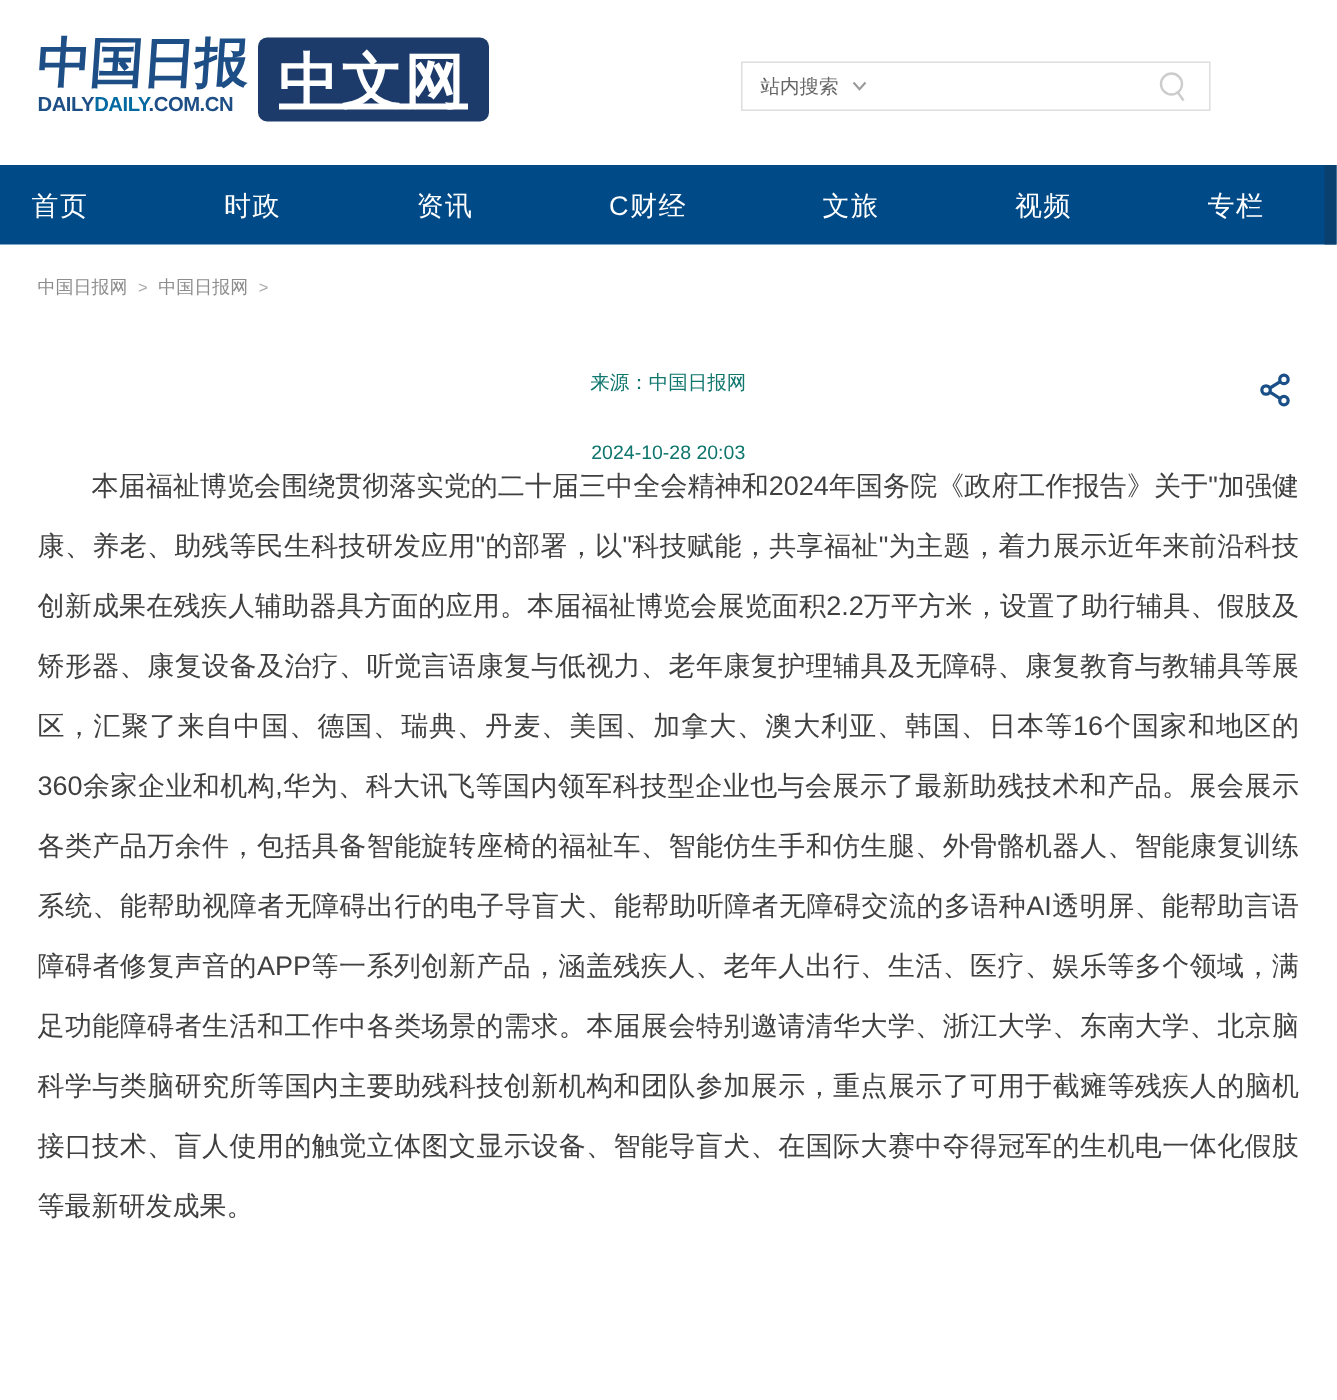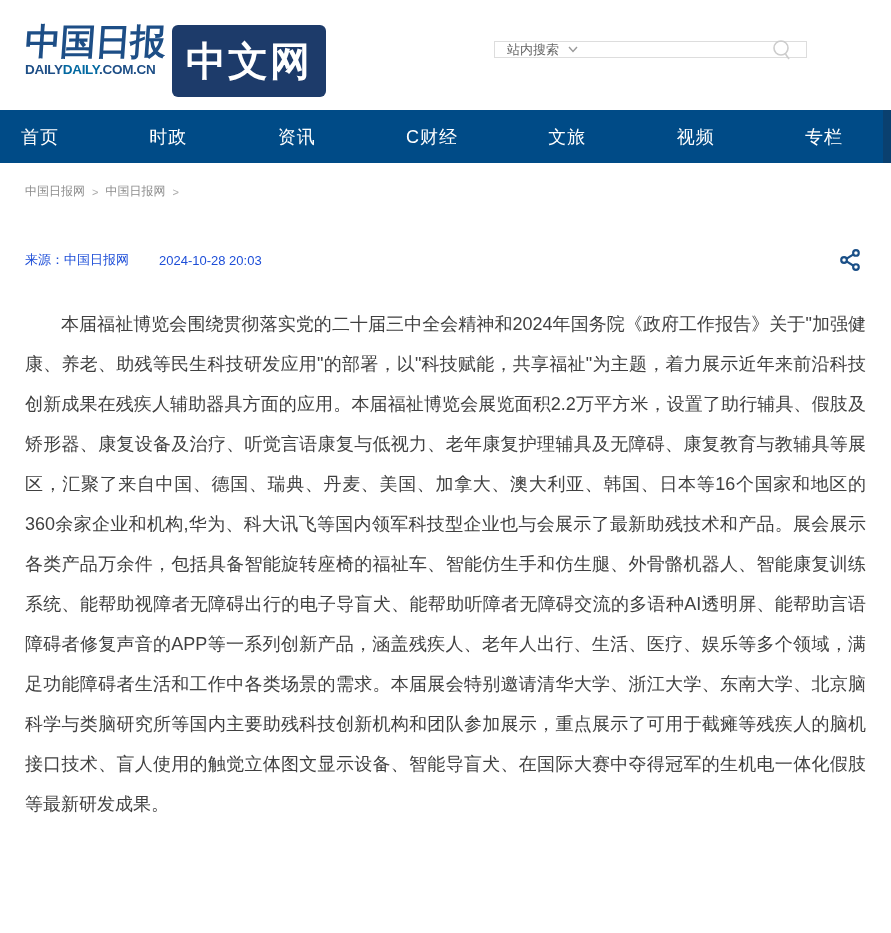--- a/index.html
+++ b/index.html
@@ -22,27 +22,27 @@
     letter-spacing: -1px; line-height: 40px; white-space: nowrap;
     transform: skewX(-4deg);
   }
   .logo-domain {
     font-size: 13.5px; font-weight: 700; letter-spacing: -0.3px;
     line-height: 15px; white-space: nowrap;
   }
   .logo-domain .navy { color: #1d4e86; }
   .logo-domain .gray { color: #0369a1; }
   .logo-badge {
-    margin-top: 3px; width: 154px; height: 72px; border-radius: 6px;
+    margin-top: 3px; width: 154px; height: 56px; border-radius: 6px;
     background: #1d3b6a; color: #ffffff; display: flex;
     align-items: center; justify-content: center;
-    font-size: 40px; font-weight: 700; letter-spacing: 2px;
+    font-size: 40px; font-weight: 700; letter-spacing: 2px; text-decoration: underline;
   }
   .search-box {
-    position: absolute; left: 494px; top: 41px; width: 313px; height: 17px;
+    position: absolute; left: 494px; top: 41px; width: 313px; height: 33px;
     border: 1px solid #dddddd; background: #ffffff;
     display: flex; align-items: center; padding: 0 12px; gap: 36px;
   }
   .search-cat {
     display: flex; align-items: center; gap: 9px; cursor: pointer;
   }
   .search-cat-label { font-size: 13px; color: #666666; }
   .search-input {
     flex: 1; border: none; outline: none; height: 100%;
     font-size: 13px; color: #333; background: transparent; min-width: 0;
@@ -74,21 +74,21 @@
   .breadcrumb .sep { color: #aaaaaa; font-size: 11px; }
 
   
   .article-title {
     margin-top: 40px; text-align: center;
     font-size: 31px; font-weight: 400; color: #111111; letter-spacing: 1px;
   }
   .article-meta {
     margin: 46px 25px 0; position: relative; height: 28px;
     display: flex; align-items: center; gap: 30px;
-    font-size: 13px; color: #1d4ed8;
+    font-size: 13px; color: #0f766e; flex-direction: column;
   }
   .share-btn {
     position: absolute; right: 2px; top: 0; width: 28px; height: 28px;
     cursor: pointer; display: flex; align-items: center; justify-content: center;
   }
   .article-body { margin: 30px 25px 0; }
   .article-body p {
     font-size: 18px; line-height: 40px; color: #404040;
     text-align: justify; text-indent: 2em; margin-bottom: 28px;
   }

